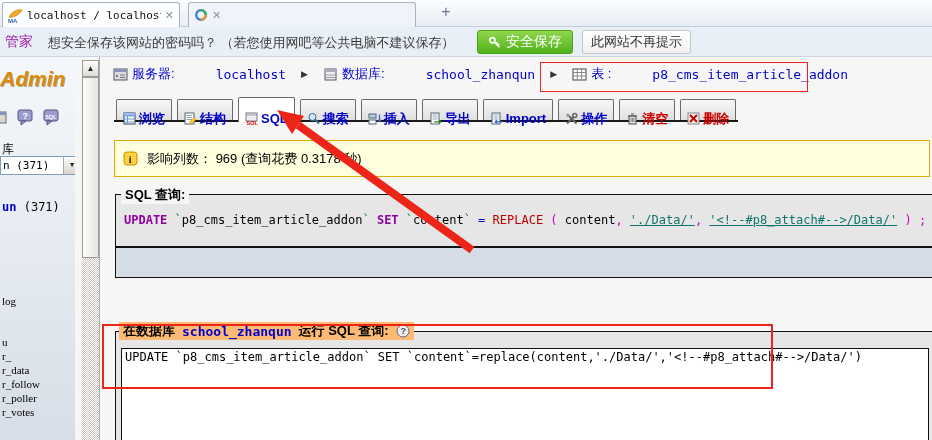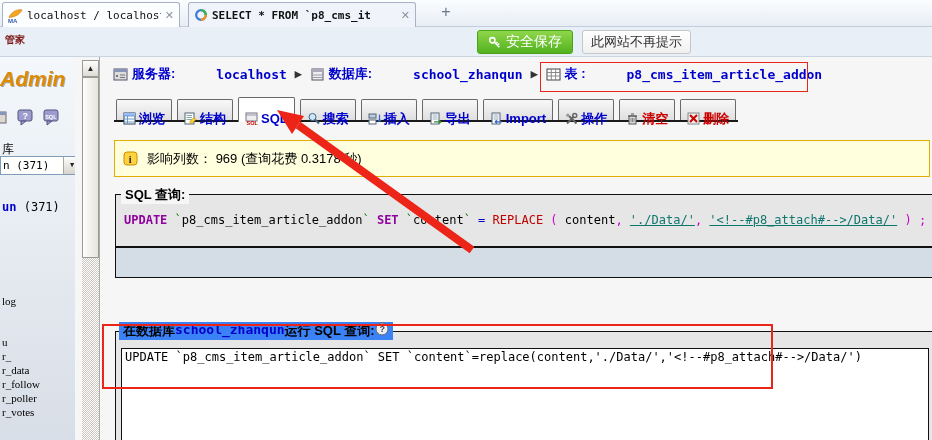--- a/index.html
+++ b/index.html
@@ -16,21 +16,21 @@
   .btab .title{font-family:"DejaVu Sans Mono",monospace;font-size:11px;color:#111;
     white-space:nowrap;overflow:hidden;flex:1;}
   #btab2 .title{font-weight:bold;}
   .tab-close{font-size:11px;color:#8A93A3;flex:none;cursor:pointer;}
   #new-tab{position:absolute;left:434px;top:2px;width:24px;height:20px;text-align:center;
     font-size:16px;line-height:20px;color:#6C7689;}
 
   
   #password-bar{position:absolute;left:0;top:27px;width:932px;height:30px;background:#E9EFF6;
     border-bottom:1px solid #CBD5E2;box-sizing:border-box;}
-  #pw-badge{position:absolute;left:5px;top:6px;font-size:10px;font-weight:bold;color:#7f1d1d;}
+  #pw-badge{position:absolute;left:5px;top:6px;font-size:14px;font-weight:normal;color:#a21caf;}
   #pw-msg{position:absolute;left:48px;top:7px;font-size:13px;color:#3A3A3A;}
   #save-btn{position:absolute;left:477px;top:3px;height:24px;display:flex;align-items:center;gap:4px;
     padding:0 10px;background:linear-gradient(#8FD64A,#53B21F);border:1px solid #4AA318;border-radius:3px;
     color:#FFF;font-size:14px;box-sizing:border-box;}
   #dismiss-btn{position:absolute;left:582px;top:3px;height:24px;display:flex;align-items:center;
     padding:0 8px;background:linear-gradient(#FFFFFF,#F0F0F0);border:1px solid #C6C6C6;border-radius:3px;
     color:#333;font-size:13px;box-sizing:border-box;}
 
   
   #sidebar{position:absolute;left:0;top:57px;width:75px;height:383px;
@@ -65,22 +65,22 @@
     background:linear-gradient(90deg,#FDFDFD,#E6E4DD);border:1px solid #9C9A94;}
   #sb-track{position:absolute;left:0;top:198px;width:17px;bottom:0;background-color:#FFF;
     background-image:linear-gradient(45deg,#CBC7BE 25%,transparent 25%,transparent 75%,#CBC7BE 75%),
       linear-gradient(45deg,#CBC7BE 25%,transparent 25%,transparent 75%,#CBC7BE 75%);
     background-size:2px 2px;background-position:0 0,1px 1px;}
 
   
   #main{position:absolute;left:99px;top:57px;width:833px;height:383px;background:#F6F6F6;
     border-left:1px solid #ABABAB;box-sizing:border-box;}
 
-  #breadcrumb{position:absolute;left:13px;top:8px;display:flex;align-items:center;gap:8px;
-    font-size:13px;font-weight:bold;color:#0000CC;white-space:nowrap;text-align:center;}
+  #breadcrumb{position:absolute;left:13px;top:8px;display:flex;align-items:center;gap:15px;
+    font-size:13px;font-weight:normal;color:#0000CC;white-space:nowrap;text-align:center;}
   #breadcrumb .val{font-family:"DejaVu Sans Mono",monospace;margin-left:37px;}
   .crumb{display:flex;align-items:center;gap:4px;}
   .bsep{color:#333;font-size:9px;}
   .bicon{width:15px;height:15px;display:inline-block;flex:none;}
 
   #pma-tab-strip{position:absolute;left:14px;top:40px;display:inline-flex;align-items:flex-end;
     gap:5px;border-bottom:2px solid #1A1A1A;padding:0 2px;}
   .ptab{display:flex;align-items:center;gap:3px;background:linear-gradient(#F8F8F8,#DFDFDF);
     border:1px solid #696969;border-bottom:none;border-radius:2px 2px 0 0;padding:2px 6px;
     font-size:13px;font-weight:bold;height:21px;box-sizing:border-box;white-space:nowrap;}
@@ -107,22 +107,22 @@
   .tk-fn{color:#C00000;}
   .tk-pn{color:#C800C8;}
   .tk-str{color:#0f766e;text-decoration:underline;}
   .tk-pl{color:#000;}
 
   #sql-footer{position:absolute;left:15px;right:-2px;top:190px;height:31px;background:#D4DDE6;
     border:1px solid #111;border-right:none;box-sizing:border-box;}
 
   #run-fieldset{position:absolute;left:15px;right:-2px;top:274px;bottom:-2px;
     border:1px solid #111;background:#E6E6E6;box-sizing:border-box;}
-  #run-legend{position:absolute;left:3px;top:-10px;background:#3b82f6;padding:0 4px;
-    font-size:13px;font-weight:bold;color:#000;display:flex;gap:0;white-space:nowrap;}
+  #run-legend{position:absolute;left:3px;top:-10px;background:#fdba74;padding:0 4px;
+    font-size:13px;font-weight:bold;color:#000;display:flex;gap:7px;align-items:center;white-space:nowrap;}
   #run-db-name{color:#0000CC;font-family:"DejaVu Sans Mono",monospace;}
   .hicon{width:14px;height:14px;display:inline-block;flex:none;}
   #sql-textarea{position:absolute;left:5px;top:16px;right:4px;bottom:-8px;border:1px solid #111;
     background:#FFF;font-family:"DejaVu Sans Mono",monospace;font-size:12px;color:#000;
     padding:1px 3px;resize:none;box-sizing:border-box;white-space:pre;overflow:hidden;}
 
   
   #anno-table-box{position:absolute;left:440px;top:5px;width:266px;height:28px;
     border:1px solid #EC2518;z-index:30;pointer-events:none;}
   #anno-query-box{position:absolute;left:2px;top:267px;width:671px;height:65px;
@@ -140,28 +140,28 @@
         </svg></span>
     <span class="title">localhost / localhost / scho</span>
     <span class="tab-close">✕</span>
   </div>
   <div class="btab" id="btab2">
     <span class="sicon" style="width:14px;height:14px"><svg viewBox="0 0 16 16" style="width: 100%; height: 100%;">
           <circle cx="8" cy="8" r="5.5" fill="none" stroke="#3D7EDB" stroke-width="2.6"></circle>
           <path d="M8 2.5 A5.5 5.5 0 0 1 13.5 8" fill="none" stroke="#39B54A" stroke-width="2.6"></path>
           <path d="M13.5 8 A5.5 5.5 0 0 1 8 13.5" fill="none" stroke="#F7941D" stroke-width="2.6"></path>
         </svg></span>
-    <span class="title">SELECT * FROM `p8_cms_it</span>
     <span class="tab-close">✕</span>
   </div>
   <div id="new-tab">+</div>
 </div>
 
 <div id="password-bar">
   <span id="pw-badge">管家</span>
+  <span id="pw-msg">想安全保存该网站的密码吗？ （若您使用网吧等公共电脑不建议保存）</span>
   <div id="save-btn">
     <span class="sicon" style="width:14px;height:14px"><svg viewBox="0 0 16 16" style="width: 100%; height: 100%;">
           <circle cx="5" cy="6" r="3" fill="none" stroke="#FFF" stroke-width="1.8"></circle>
           <path d="M7.3 8.3 L13 14 M10.8 11.8 L12.8 9.8 M9 10 L10.8 8.2" stroke="#FFF" stroke-width="1.8" fill="none"></path>
         </svg></span>
     <span>安全保存</span>
   </div>
   <div id="dismiss-btn">
     <span>此网站不再提示</span>
   </div>

